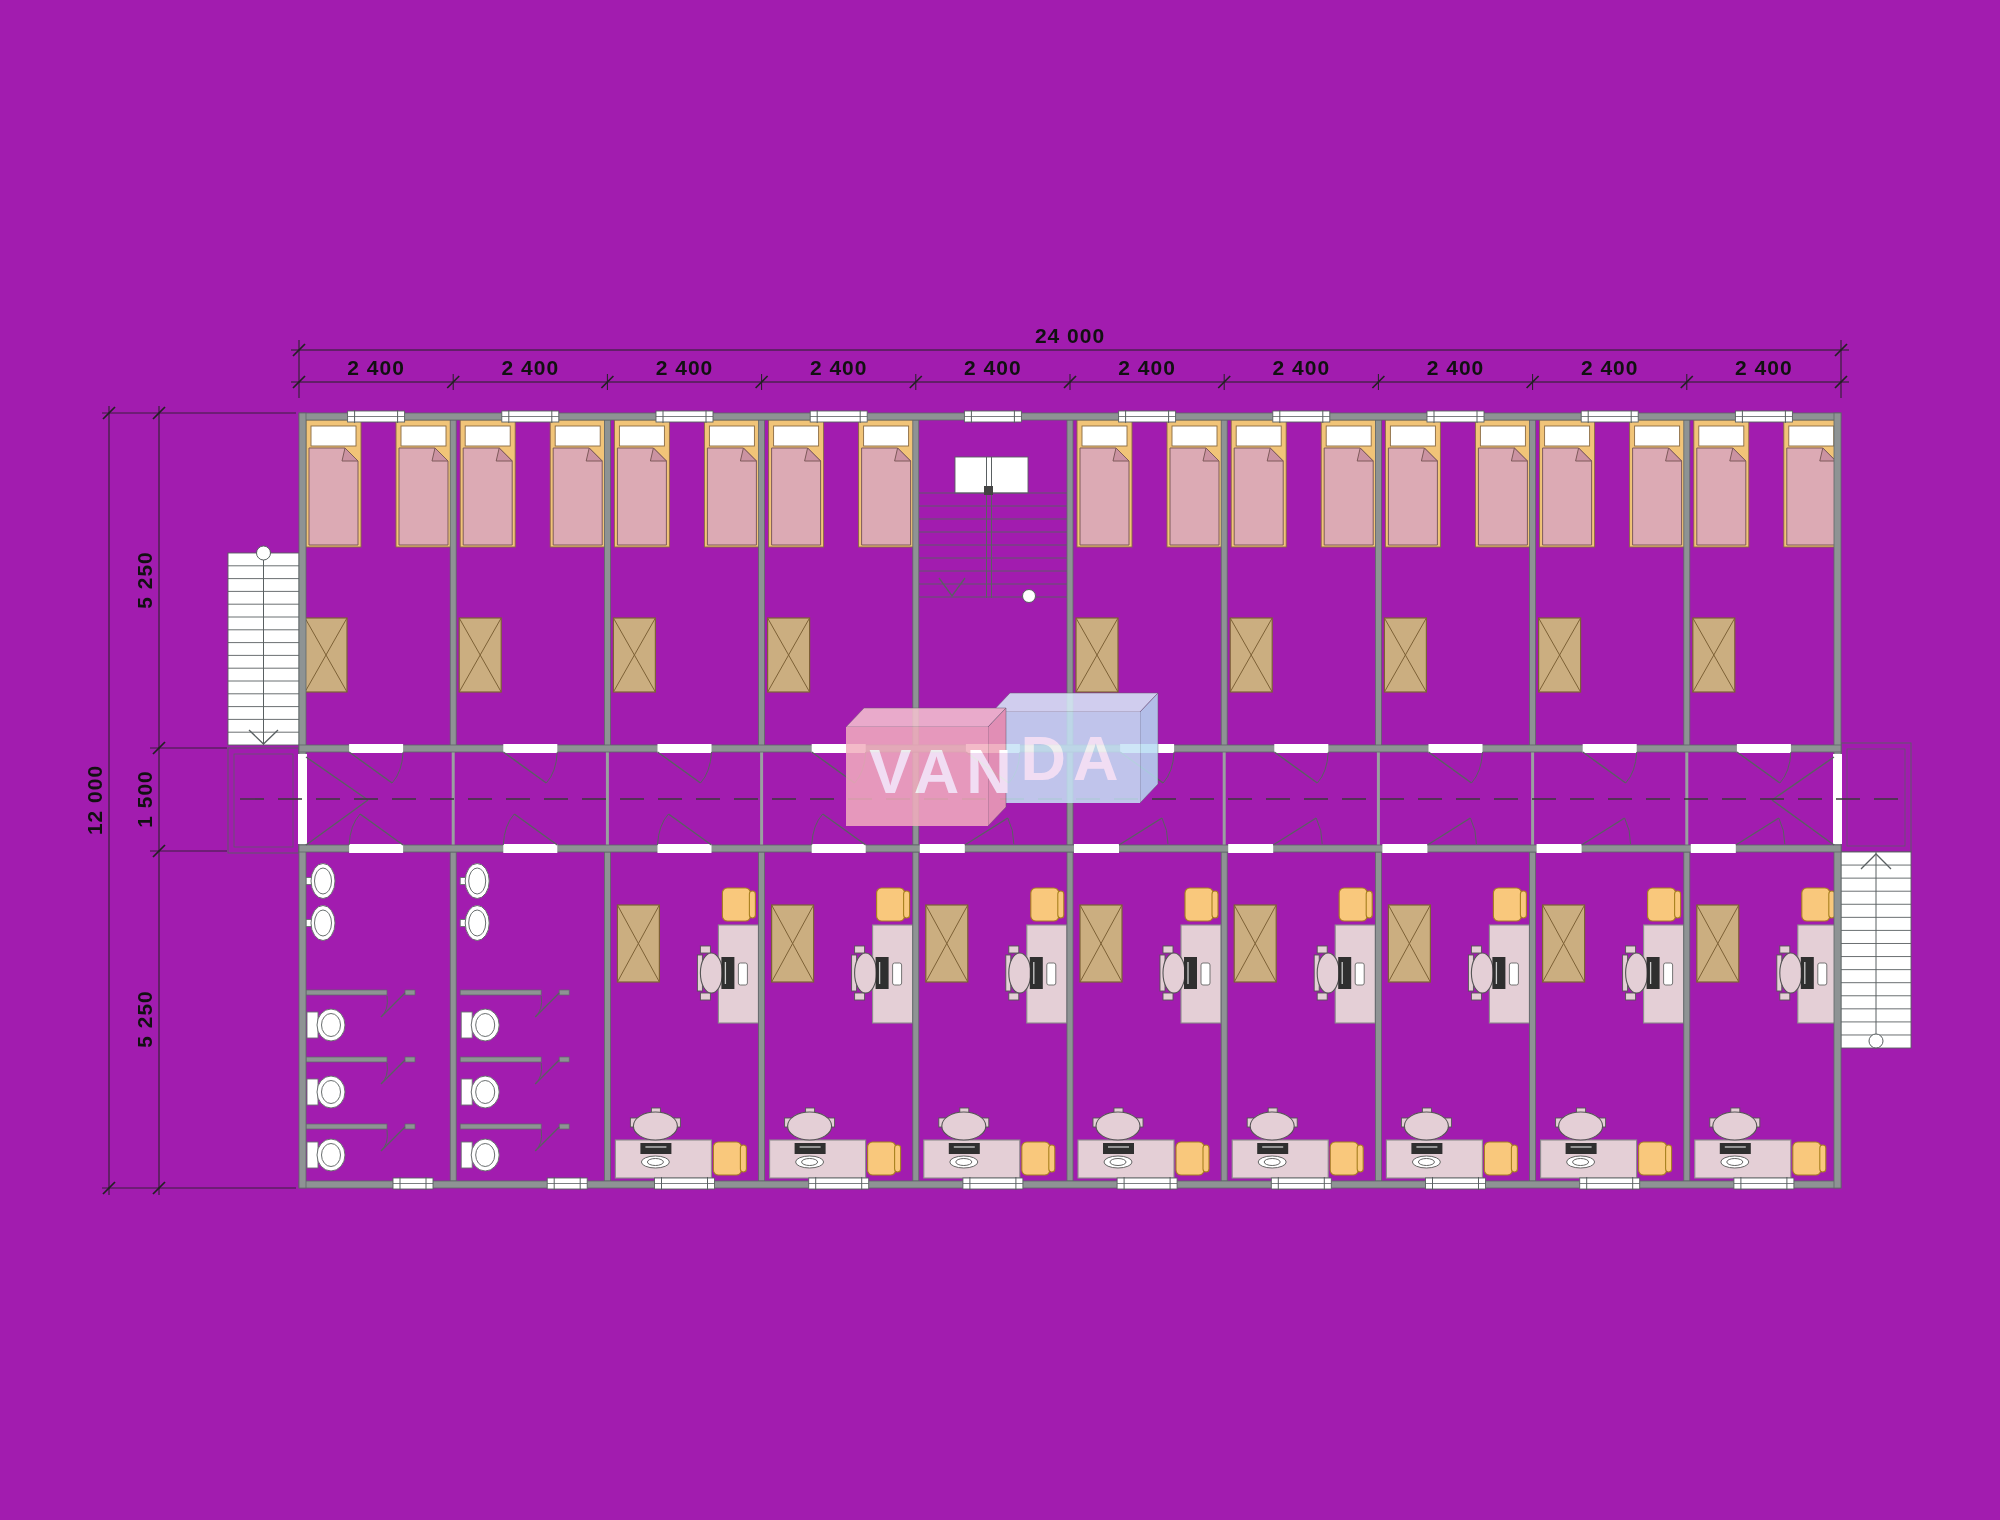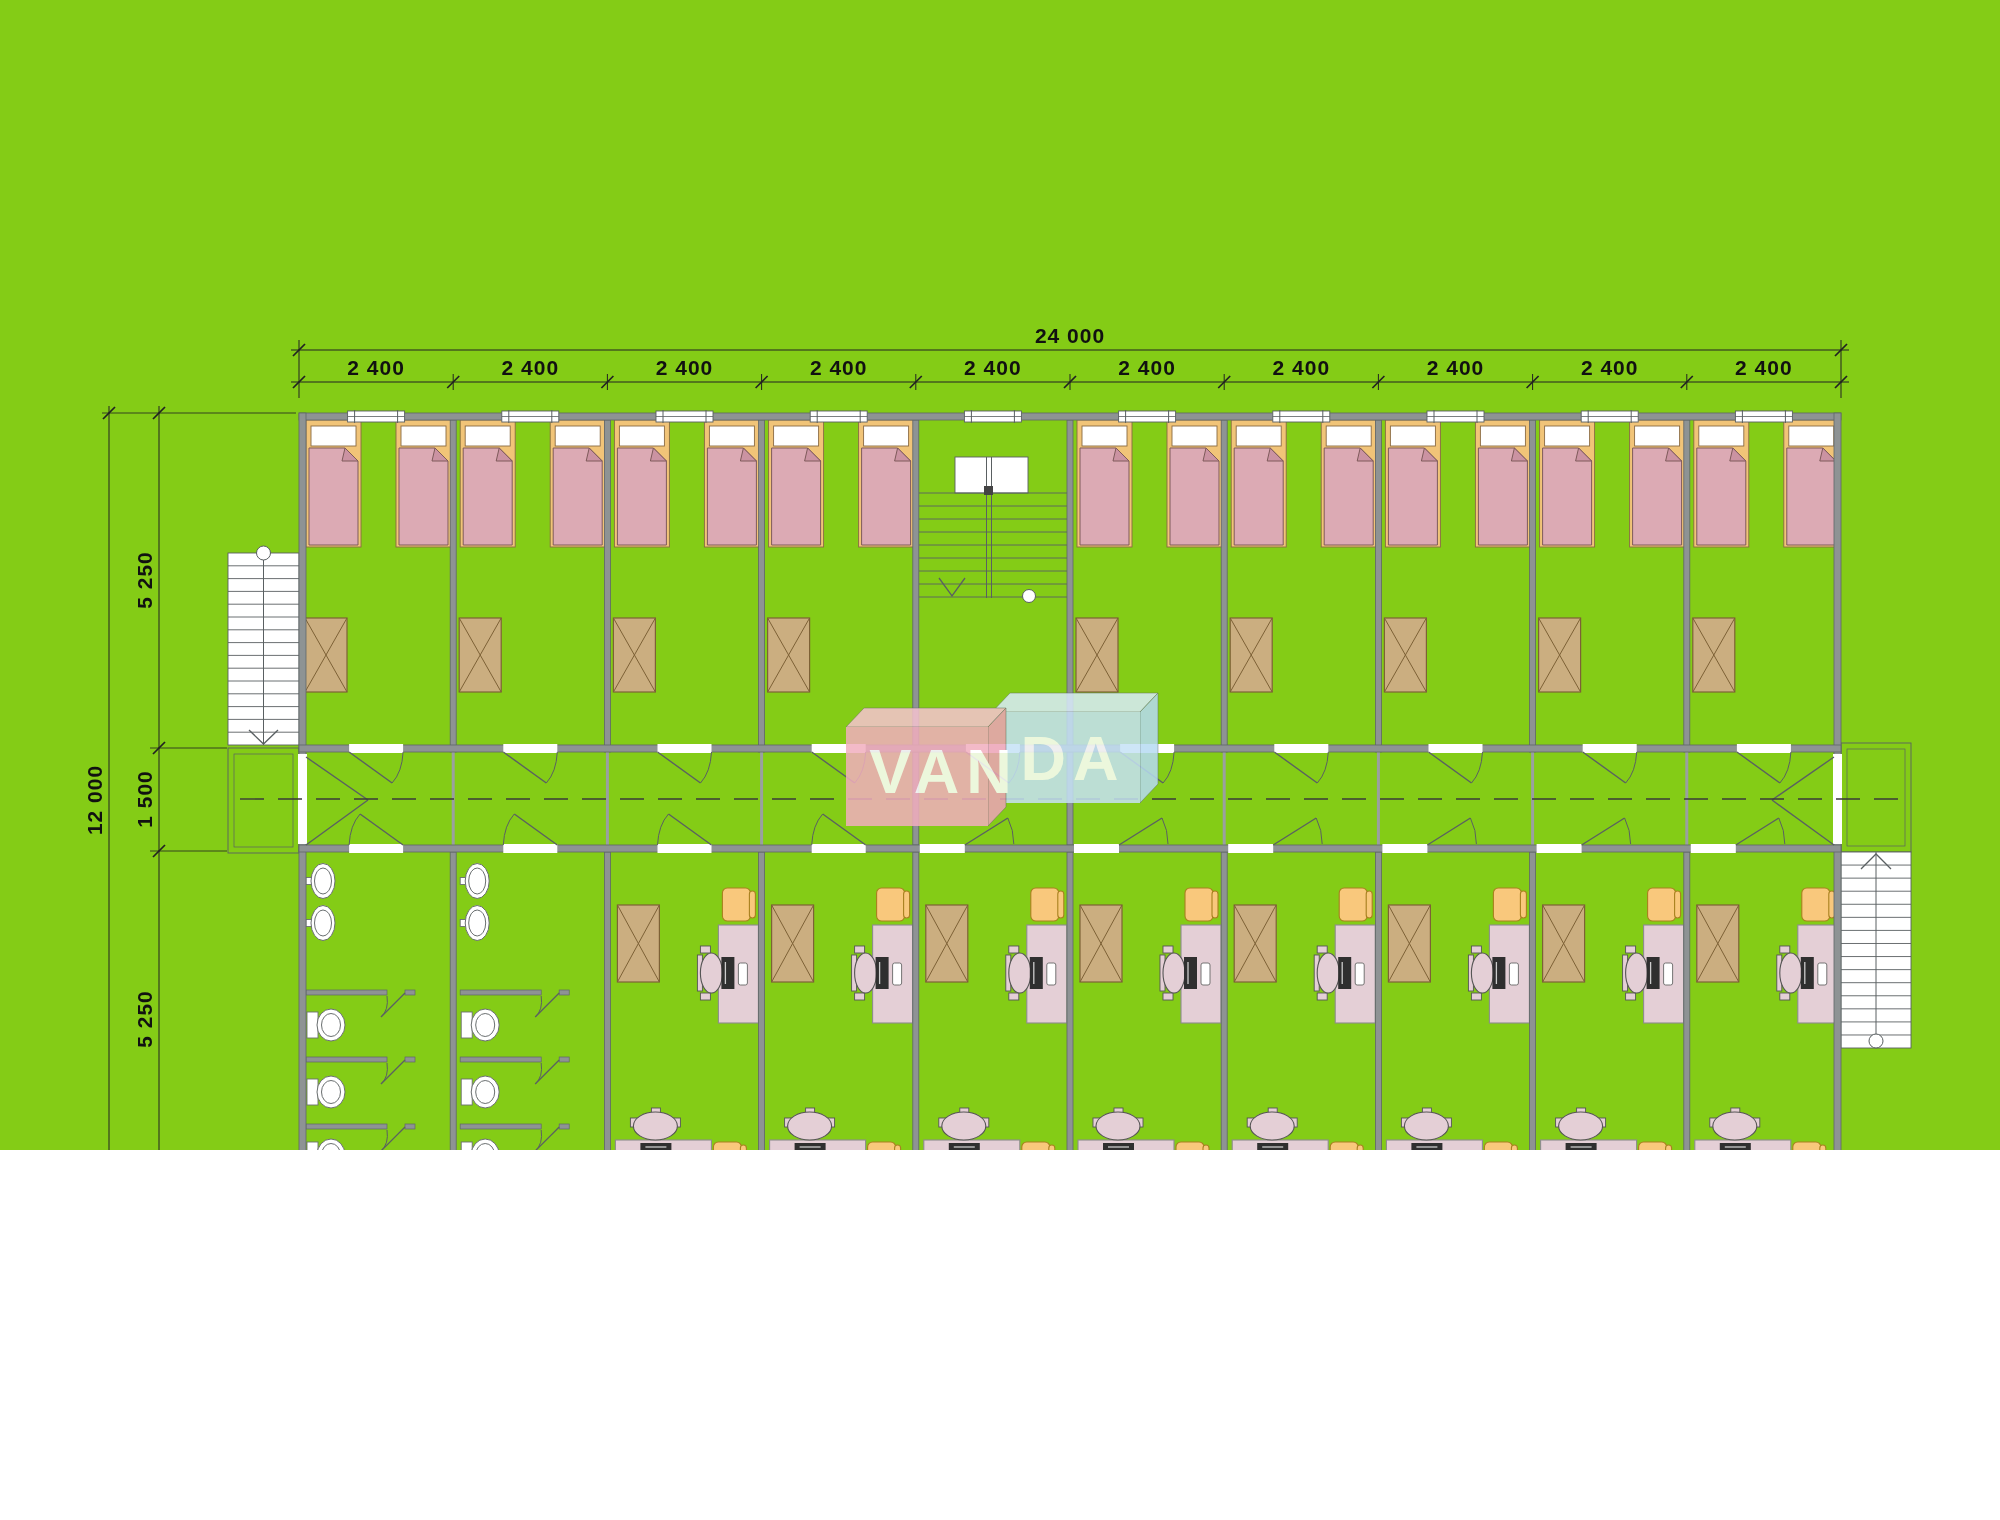--- a/index.html
+++ b/index.html
@@ -1,16 +1,16 @@
 <!DOCTYPE html>
 <html><head>
 <meta charset="utf-8">
 <style>
   html,body{margin:0;padding:0;background:#ffffff;}
-  .canvas{position:relative;width:2000px;height:1150px;background:#84cc16;overflow:hidden;
+  .canvas{position:relative;width:2000px;height:1520px;background:#a21caf;overflow:hidden;
           font-family:"Liberation Sans",sans-serif;}
   svg{position:absolute;left:0;top:0;}
   text{font-family:"Liberation Sans",sans-serif;font-weight:bold;fill:#111111;}
   .dim{font-size:21px;letter-spacing:1px;}
   .logo-letters{font-size:63px;letter-spacing:7px;fill:#ffffff;}
 </style>
 </head>
 <body>
 
 <div class="canvas">

